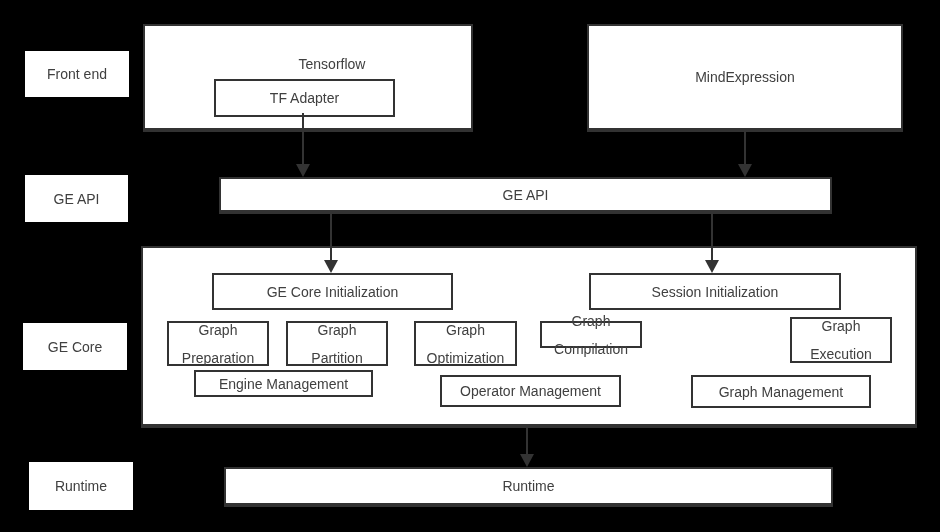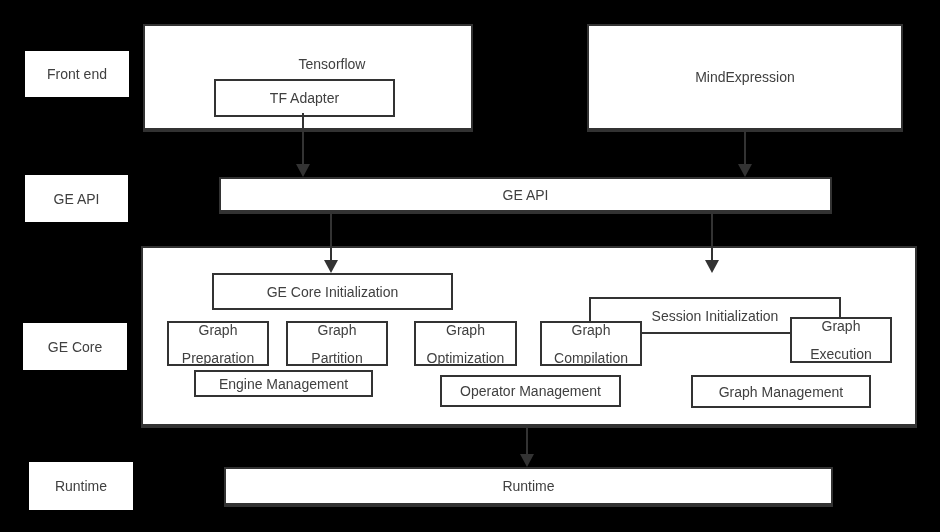--- a/index.html
+++ b/index.html
@@ -78,26 +78,26 @@
     <div class="box" style="left:69px;top:53px;width:181px;height:38px;box-shadow:none;">TF Adapter</div>
   </div>
 
   <div class="box" style="left:587px;top:24px;width:316px;height:106px;">MindExpression</div>
 
   <div class="box" style="left:219px;top:177px;width:613px;height:35px;">GE API</div>
 
   <div class="box" style="left:141px;top:246px;width:776px;height:180px;"></div>
 
   <div class="box" style="left:212px;top:273px;width:241px;height:37px;box-shadow:none;">GE Core Initialization</div>
-  <div class="box" style="left:589px;top:273px;width:252px;height:37px;box-shadow:none;margin-top:24px;">Session Initialization</div>
+  <div class="box" style="left:589px;top:273px;width:252px;height:37px;box-shadow:none;">Session Initialization</div>
 
   <div class="box module" style="left:167px;top:321px;width:102px;height:45px;box-shadow:none;">Graph Preparation</div>
   <div class="box module" style="left:286px;top:321px;width:102px;height:45px;box-shadow:none;">Graph Partition</div>
   <div class="box module" style="left:414px;top:321px;width:103px;height:45px;box-shadow:none;">Graph Optimization</div>
-  <div class="box module" style="left:540px;top:321px;width:102px;height:45px;box-shadow:none;">Graph Compilation</div>
+  <div class="box module" style="left:540px;top:321px;width:102px;height:27px;box-shadow:none;">Graph Compilation</div>
   <div class="box module" style="left:790px;top:317px;width:102px;height:46px;box-shadow:none;">Graph Execution</div>
 
   <div class="box" style="left:194px;top:370px;width:179px;height:27px;box-shadow:none;">Engine Management</div>
   <div class="box" style="left:440px;top:375px;width:181px;height:32px;box-shadow:none;">Operator Management</div>
   <div class="box" style="left:691px;top:375px;width:180px;height:33px;box-shadow:none;">Graph Management</div>
 
   <div class="box" style="left:224px;top:467px;width:609px;height:38px;">Runtime</div>
 
   <div>
     <div class="arrow-line" style="left:302px;top:113px;height:52px;"></div>

